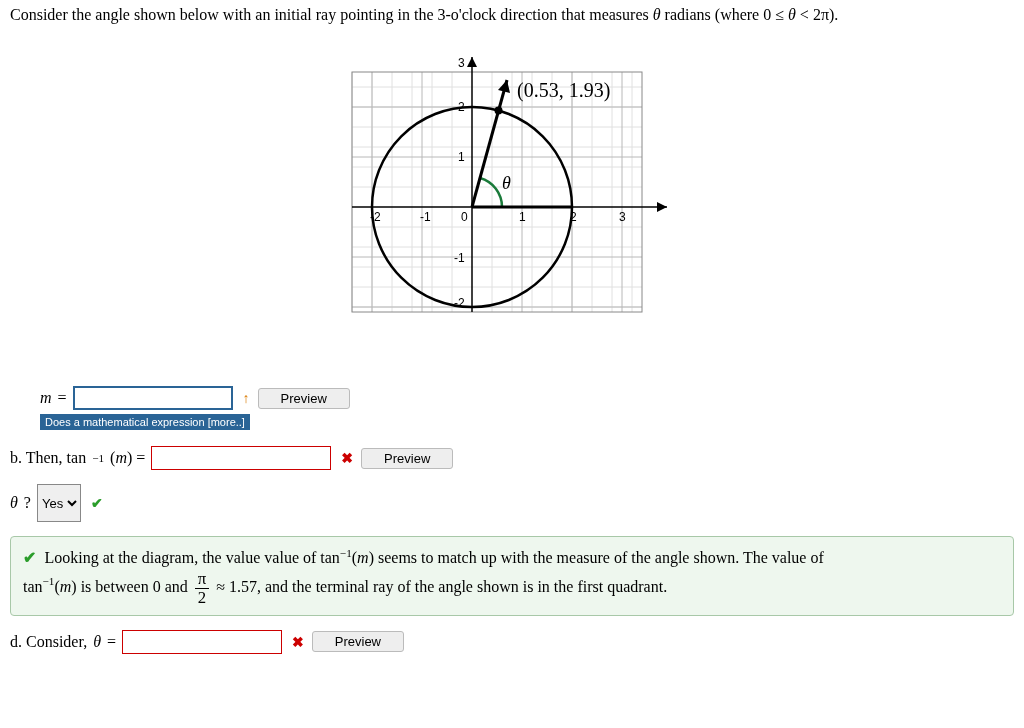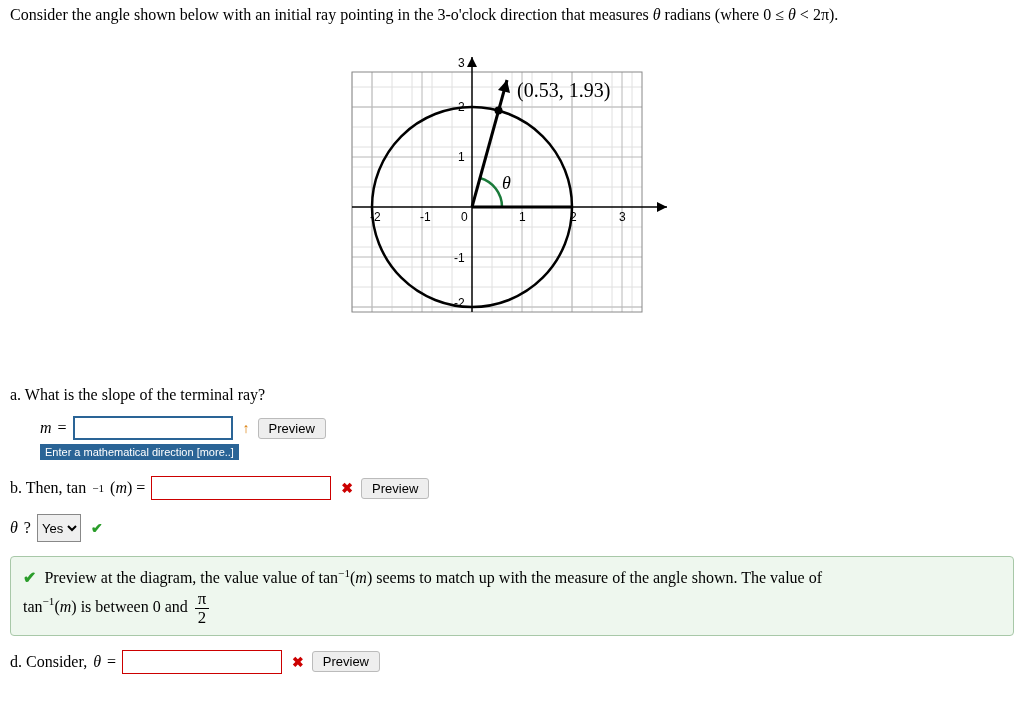--- a/index.html
+++ b/index.html
@@ -20,21 +20,21 @@
     height: 20px;
     padding: 1px 4px;
     font-size: 13px;
   }
   input.invalid { border: 1px solid #c00; }
   input.current { outline: 2px solid #2a6496; outline-offset: -2px; }
   .preview-btn {
     background: #eee;
     border: 1px solid #bbb;
     border-radius: 3px;
-    padding: 2px 10px;
+    padding: 2px 22px;
     font-size: 13px;
     font-family: Arial, sans-serif;
     cursor: pointer;
   }
   .hint-tag {
     display: inline-block;
     background: #2a6496;
     color: #fff;
     font-family: Arial, sans-serif;
     font-size: 11px;
@@ -47,21 +47,21 @@
     font-weight: bold;
     font-size: 14px;
     margin: 0 4px;
   }
   .marker.uparrow { color: #d97a00; }
   .marker.wrong { color: #c00; }
   .marker.right { color: #2a9d2a; }
   select {
     border: 1px solid #888;
     font-size: 13px;
-    height: 28px;
+    height: 38px;
   }
   .feedback-box {
     border: 1px solid #a8c8a8;
     background: #eef7ee;
     border-radius: 4px;
     padding: 8px 12px;
     margin: 10px 0 14px 0;
     font-size: 16px;
     line-height: 1.5;
   }
@@ -165,31 +165,30 @@
 
     <circle cx="26.5" cy="-96.5" r="4" fill="#000"></circle>
 
     <text x="30" y="-18" font-family="Georgia" font-size="18" font-style="italic">θ</text>
     <text x="45" y="-110" font-family="Georgia" font-size="20">(0.53, 1.93)</text>
   </g>
 </svg>
 </div>
 
 <div class="part">
-  <div>a. What is the slope of the terminal ray?</div>
   <div class="indent" style="margin-top:12px;">
     <div class="inline-row">
       <span class="math-i">m</span>
       <span> = </span>
       <input type="text" class="current" style="width: 150px;" value="">
       <span class="marker uparrow">↑</span>
       <button class="preview-btn">Preview</button>
     </div>
     <div style="margin-top:2px;">
-      <span class="hint-tag">Enter a mathematical direction [more..]</span>
+      <span class="hint-tag">Does a mathematical expression [more..]</span>
     </div>
   </div>
 </div>
 
 <div class="part inline-row" style="margin-top:16px;">
   <span>b. Then, tan</span>
     <span class="sup">−1</span>
     <span>(<span class="math-i">m</span>) = </span>
   <input type="text" class="invalid" style="width: 170px;" value="">
   <span class="marker wrong">✖</span>
@@ -201,24 +200,25 @@
     <span>?</span>
   <select>
     <option selected="">Yes</option>
     <option>No</option>
   </select>
   <span class="marker right">✔</span>
 </div>
 
 <div class="feedback-box">
   <span class="check">✔</span>
-  <span>Preview at the diagram, the value value of tan</span><span class="sup">−1</span><span>(<span class="math-i">m</span>) seems to match up with the measure of the angle shown. The value of</span>
+  <span>Looking at the diagram, the value value of tan</span><span class="sup">−1</span><span>(<span class="math-i">m</span>) seems to match up with the measure of the angle shown. The value of</span>
   <br>
   <span>tan</span><span class="sup">−1</span><span>(<span class="math-i">m</span>) is between 0 and </span>
   <span class="frac"><span class="num">π</span><span class="den">2</span></span>
+  <span> ≈ 1.57, and the terminal ray of the angle shown is in the first quadrant.</span>
 </div>
 
 <div class="part inline-row">
   <span>d. Consider, </span>
   <span class="math-i">θ</span>
   <span> = </span>
   <input type="text" class="invalid" style="width: 150px;" value="">
   <span class="marker wrong">✖</span>
   <button class="preview-btn">Preview</button>
 </div>

